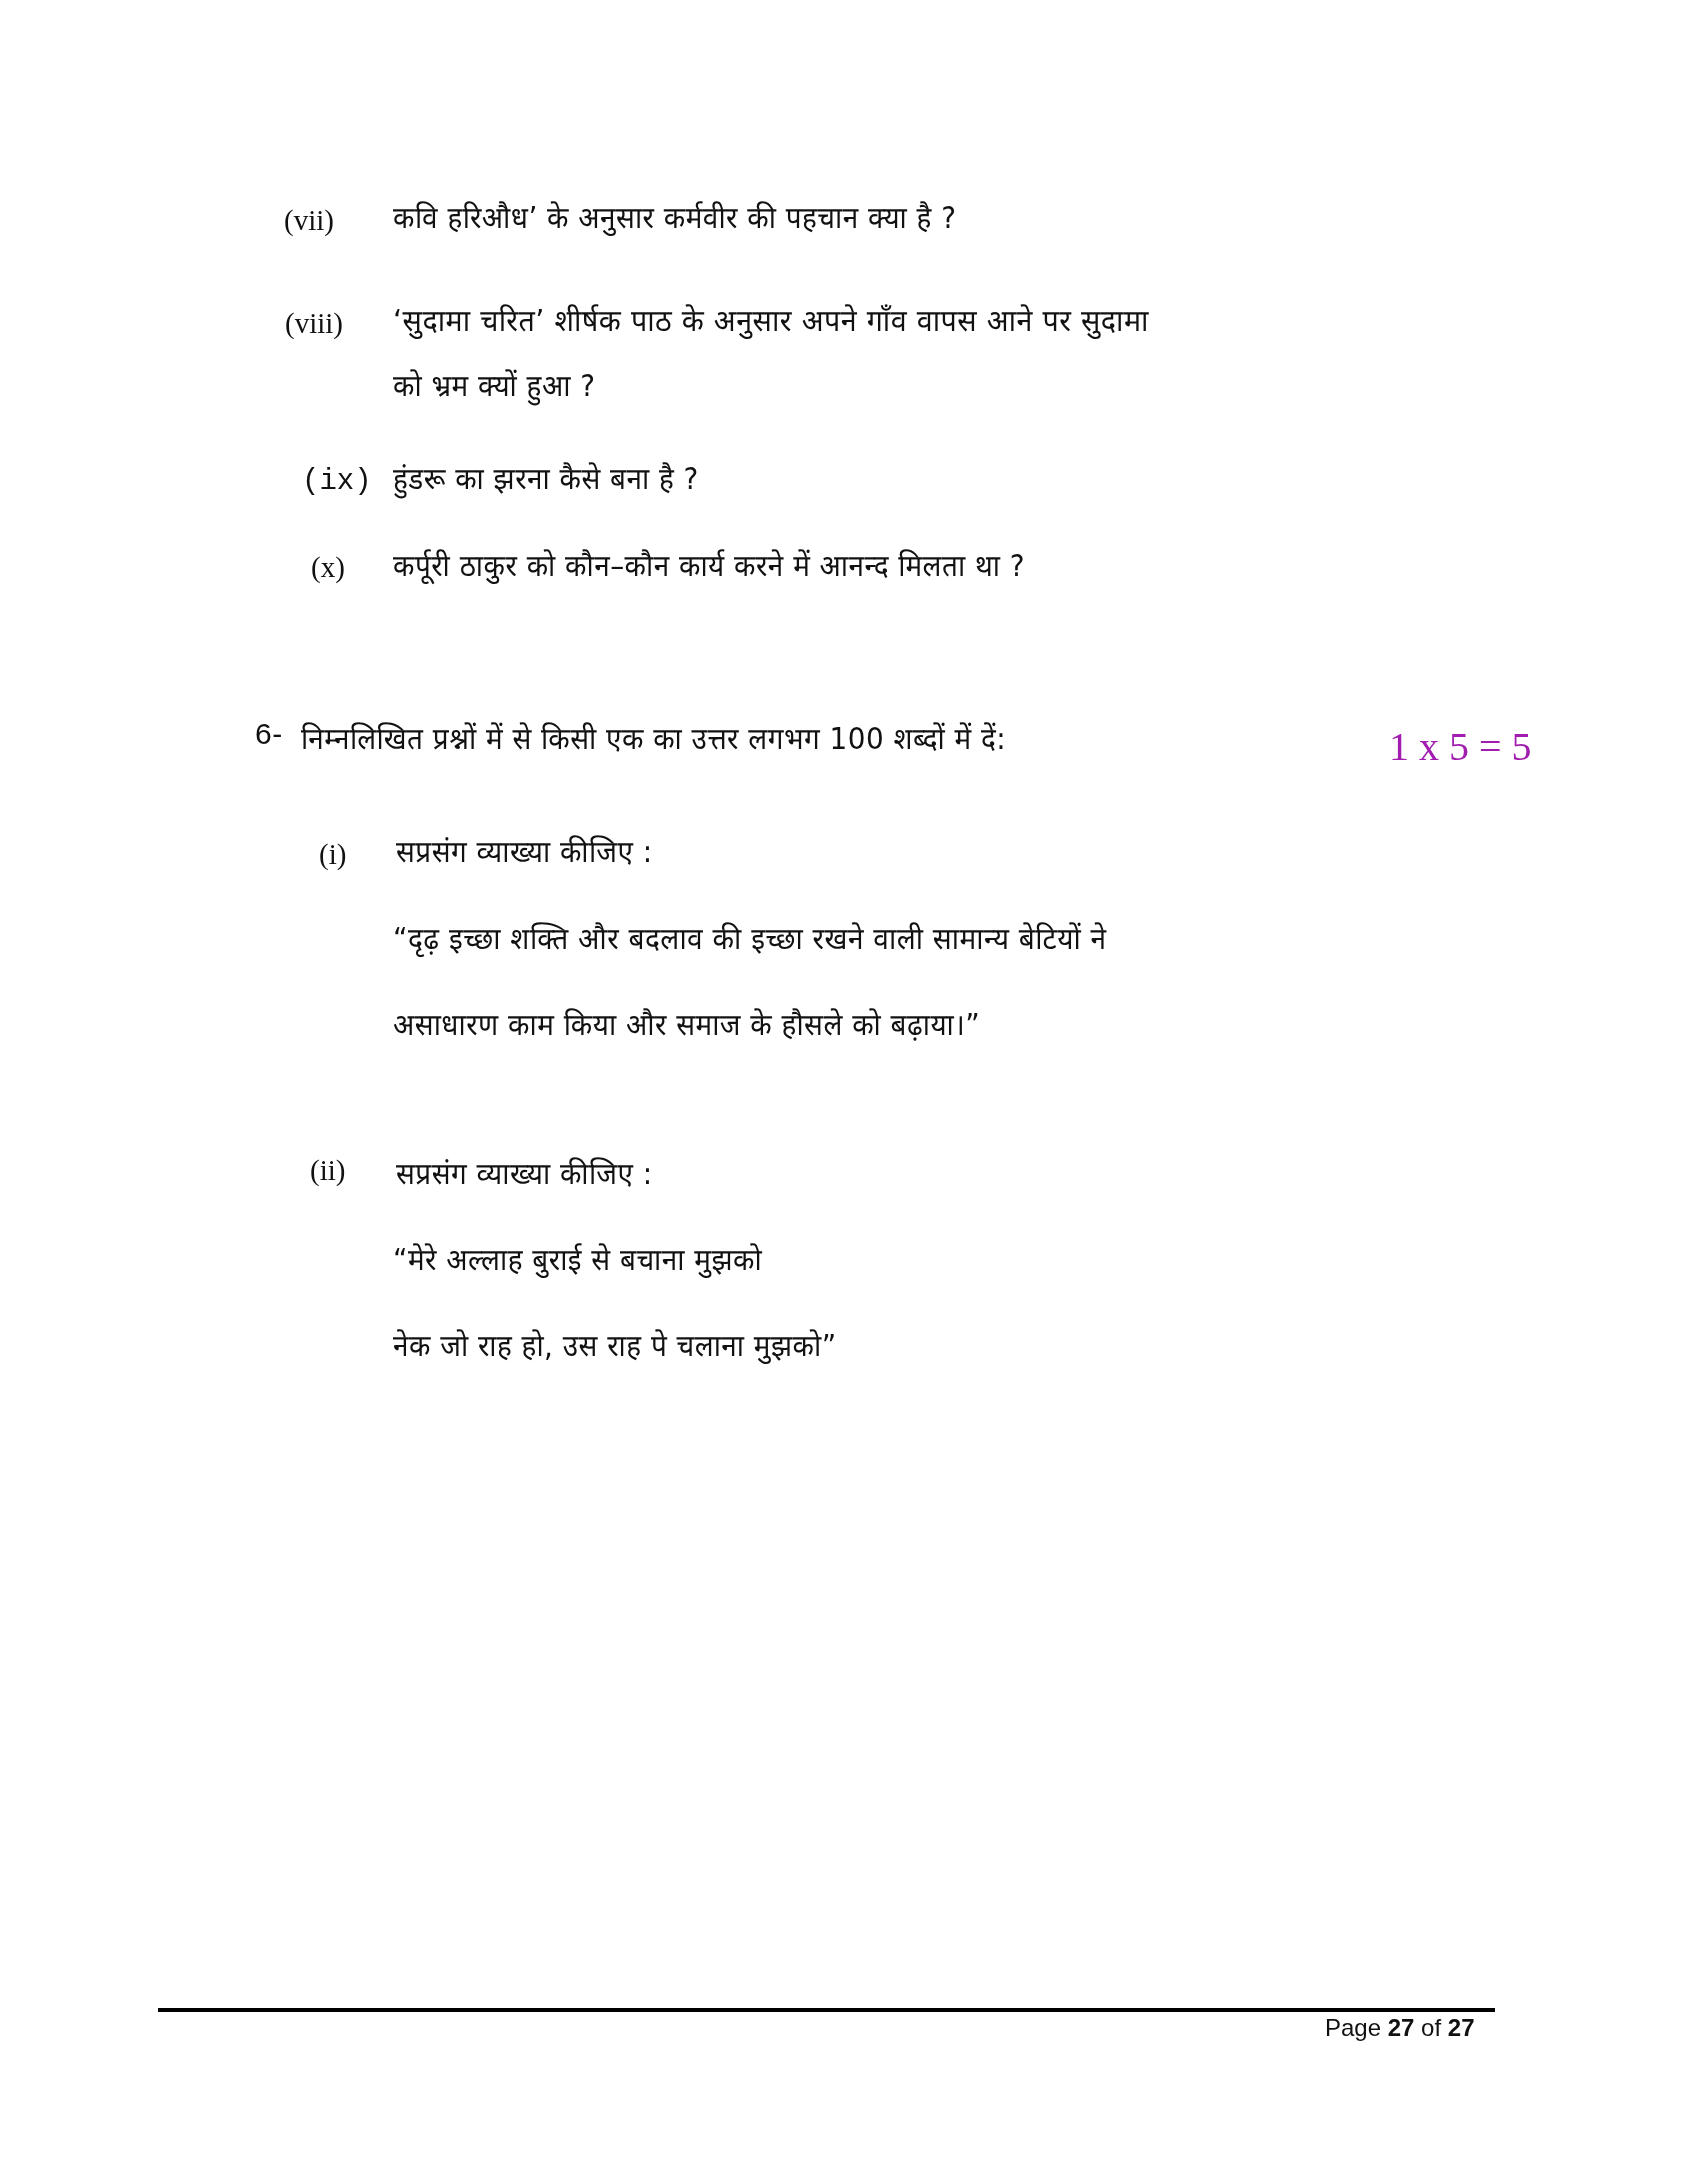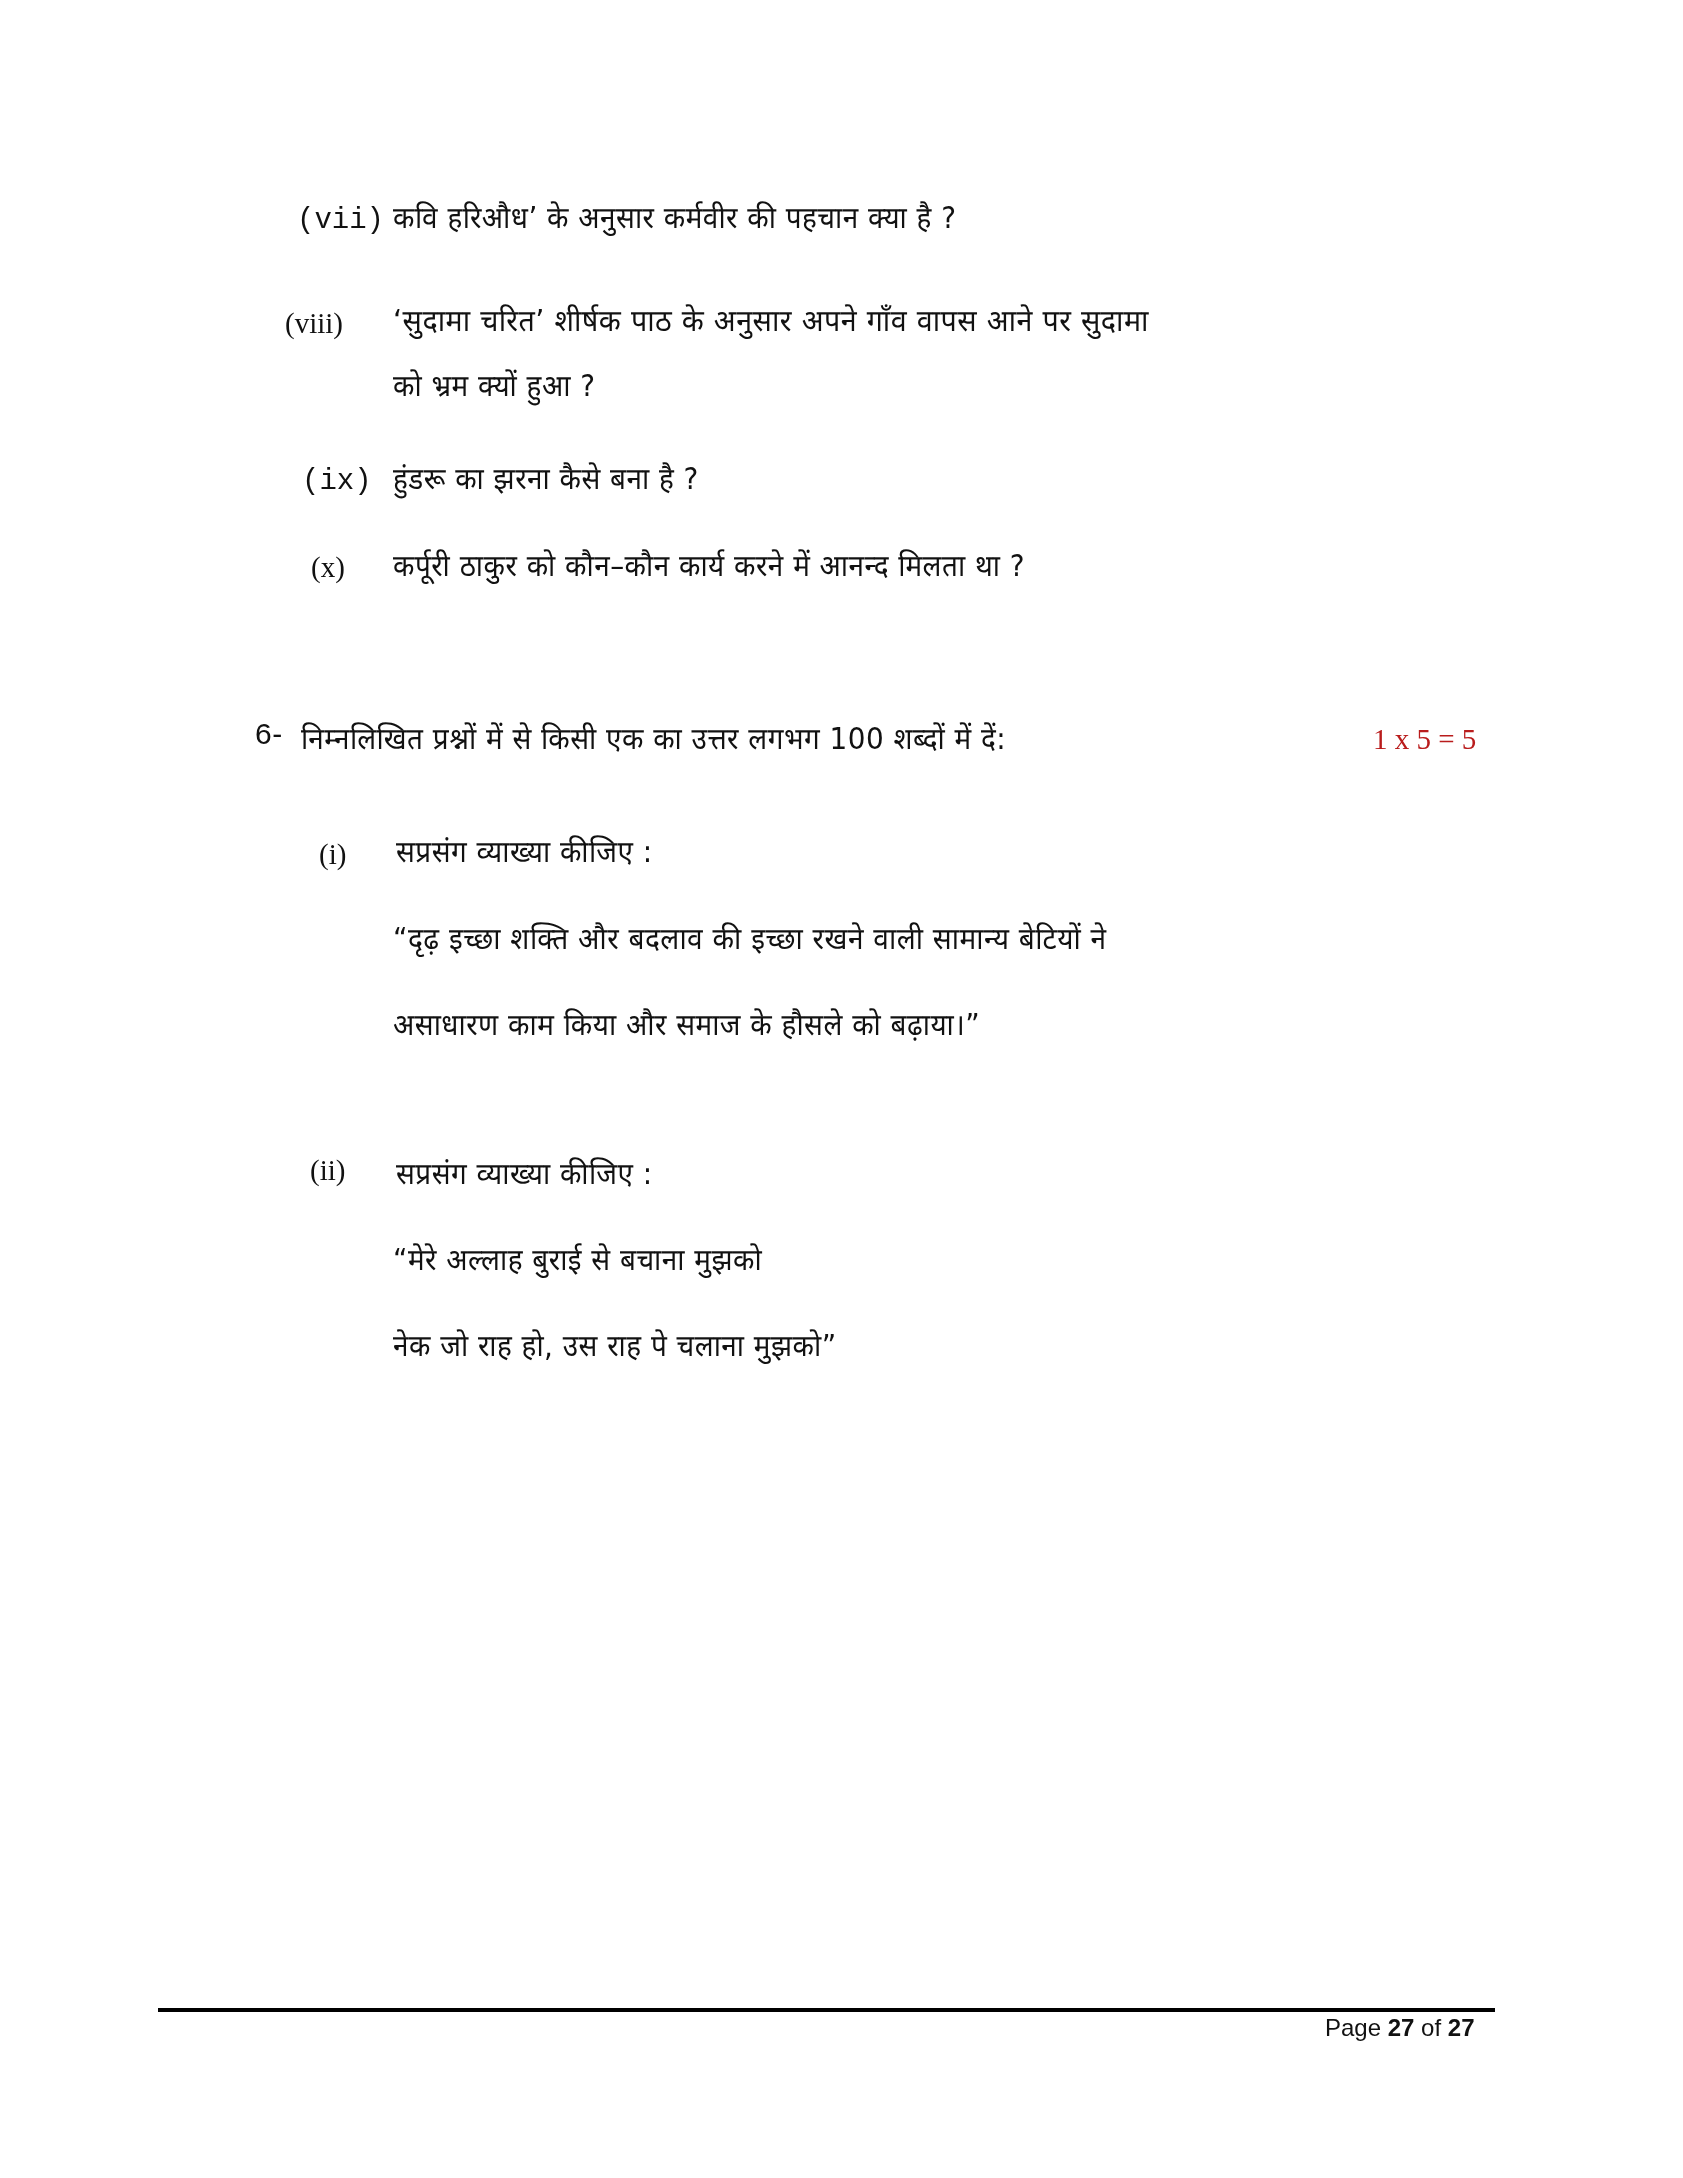--- a/index.html
+++ b/index.html
@@ -15,38 +15,38 @@
   }
   .hi {
     position: absolute; white-space: nowrap;
     font-family: "DejaVu Sans", sans-serif;
     font-size: 30px; color: #111; letter-spacing: 0.5px;
     transform-origin: left top;
   }
   .marks {
     position: absolute; white-space: nowrap;
     font-family: "Liberation Serif", serif;
-    font-size: 29px; color: #b91c1c;
+    font-size: 40px; color: #a21caf; margin-left: 16px;
   }
   .rule {
     position: absolute; left: 158px; top: 2008px; width: 1337px; height: 4px;
     background: #000;
   }
   .footer {
     position: absolute; left: 1325px; top: 2014px;
     font-family: "Liberation Sans", sans-serif; font-size: 24px; color: #111;
     white-space: nowrap;
   }
   .footer b { font-weight: bold; }
 </style>
 </head>
 <body>
 
 <div>
-  <span class="num" style="left:297px; top:204px;font-family:Liberation Mono, monospace;">(vii)</span>
+  <span class="num" style="left:284px; top:204px;">(vii)</span>
   <span class="hi" style="left:393px; top:196px; transform:scaleX(0.93);">कवि हरिऔध’ के अनुसार कर्मवीर की पहचान क्या है ?</span>
 </div>
 
 <div>
   <span class="num" style="left:285px; top:307px;">(viii)</span>
   <span class="hi" style="left:393px; top:299px; transform:scaleX(0.955);">‘सुदामा चरित’ शीर्षक पाठ के अनुसार अपने गाँव वापस आने पर सुदामा</span>
   <span class="hi" style="left:393px; top:364px; transform:scaleX(0.93);">को भ्रम क्यों हुआ ?</span>
 </div>
 
 <div>

